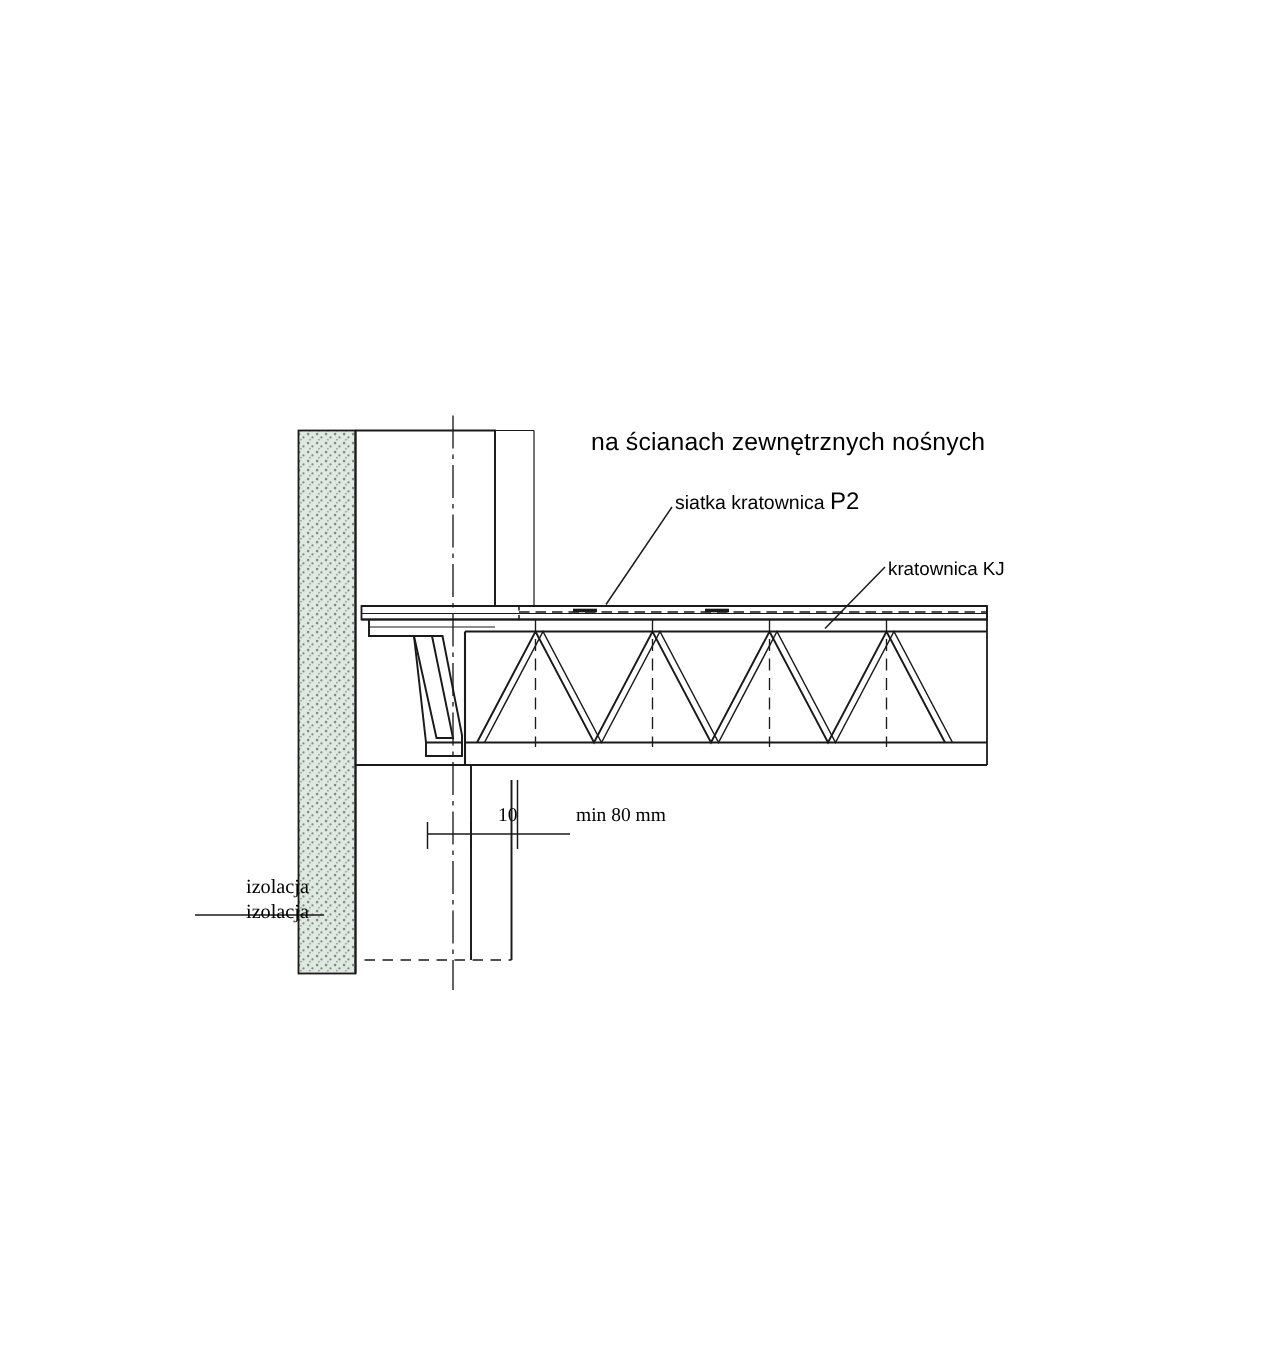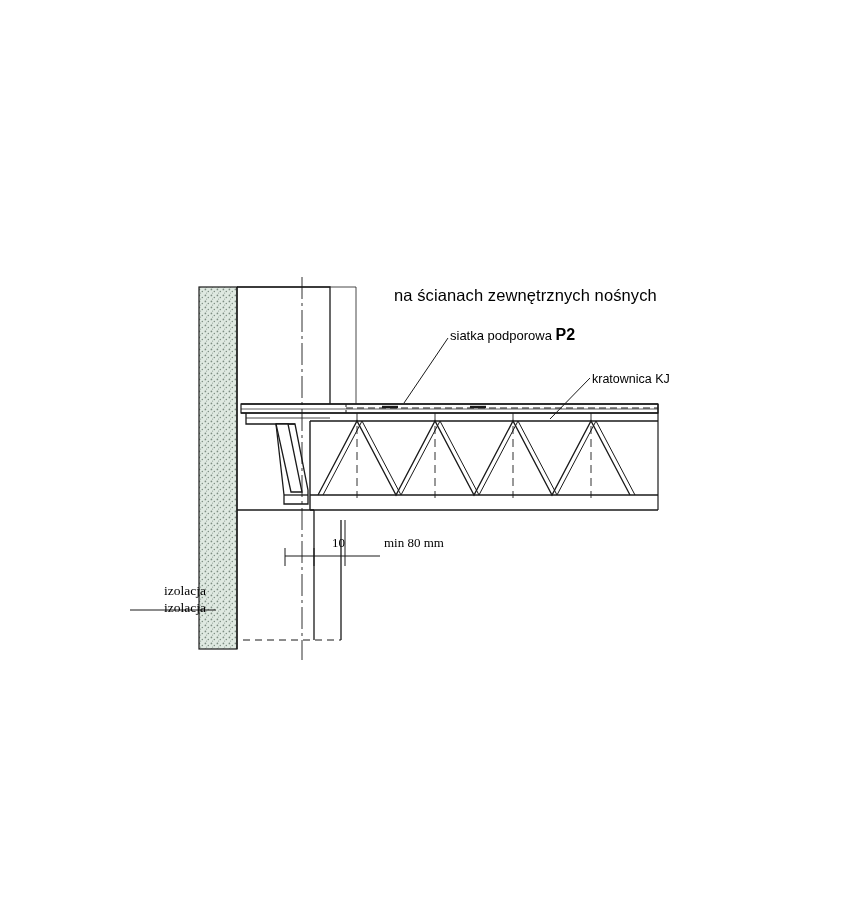--- a/index.html
+++ b/index.html
@@ -38,21 +38,21 @@
   .lbl-title {
     font-size: 16.5px;
     font-weight: 400;
     letter-spacing: 0.1px;
   }
   .lbl-mesh {
     font-size: 13px;
   }
   .lbl-mesh b {
     font-size: 16px;
-    font-weight: 700;
+    font-weight: 400;
   }
   .lbl-truss {
     font-size: 12.5px;
   }
   .lbl-dim {
     font-family: "Liberation Serif", serif;
     font-size: 13px;
     margin-left: 48px;
   }
   .lbl-iso {
@@ -169,21 +169,21 @@
 
       <path d="M590,378 L550,419"></path>
 
       <path d="M130,610 L216,610"></path>
     </g>
   </svg>
 
   <div class="lbl lbl-title" style="left:394px; top:286px;">na ścianach zewnętrznych nośnych</div>
 
   <div class="lbl lbl-mesh" style="left:450px; top:326px;">
-    <span>siatka podporowa</span>
+    <span>siatka kratownica</span>
     <b>P2</b>
   </div>
 
   <div class="lbl lbl-truss" style="left:592px; top:372px;">kratownica KJ</div>
 
   <div class="lbl lbl-dim" style="left:284px; top:536px;">10</div>
 
   <div class="lbl lbl-dim" style="left:336px; top:536px;">min 80 mm</div>
 
   <div class="lbl lbl-iso" style="left:134px; top:583px;">

